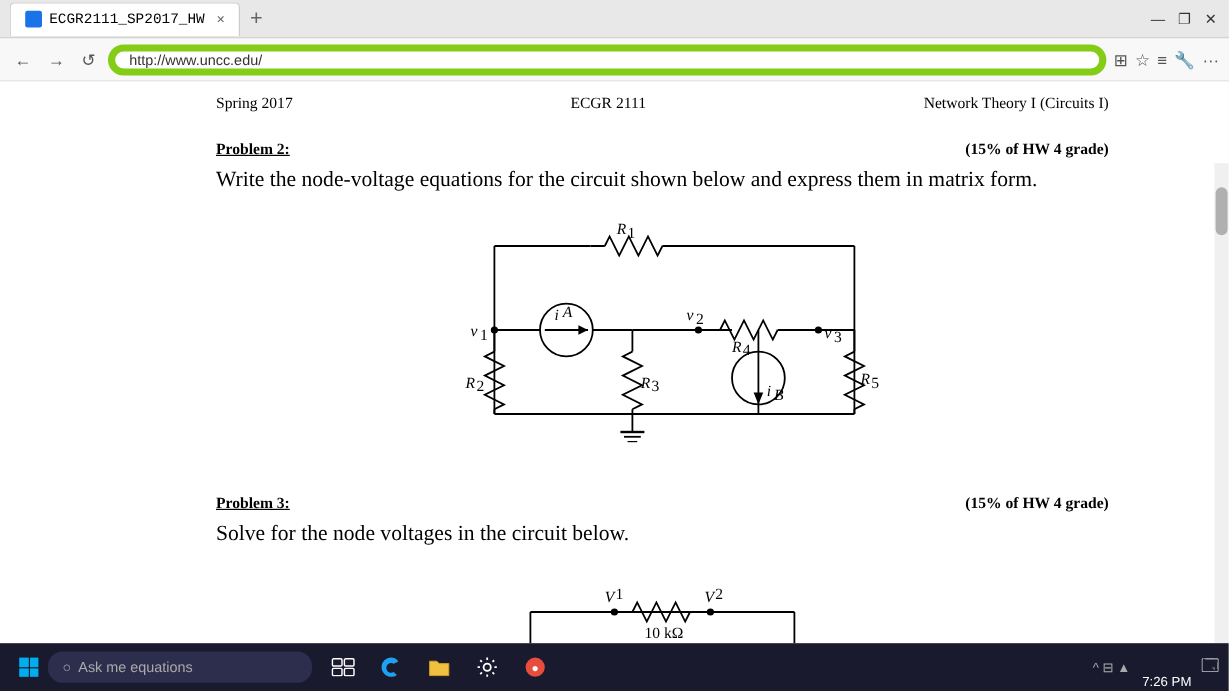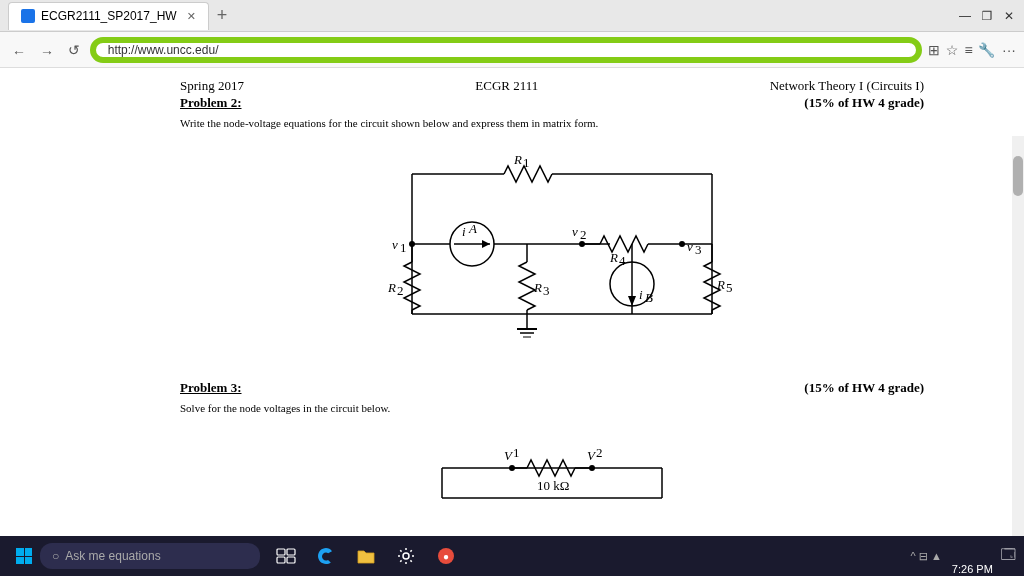--- a/index.html
+++ b/index.html
@@ -23,20 +23,21 @@
       background: white;
       border: 1px solid #ccc;
       border-bottom: none;
       padding: 4px 12px;
       font-size: 12px;
       display: flex;
       align-items: center;
       gap: 6px;
       border-radius: 4px 4px 0 0;
       height: 28px;
+      font-family: Liberation Mono, monospace;
     }
     .tab-favicon { width: 14px; height: 14px; background: #1a73e8; border-radius: 2px; display: inline-block; }
     .tab-close { cursor: pointer; color: #666; font-size: 11px; margin-left: 4px; }
     .tab-new { background: none; border: none; font-size: 18px; color: #666; padding: 0 8px; cursor: pointer; }
     .window-controls { display: flex; gap: 8px; font-size: 12px; color: #333; }
     .win-btn { width: 14px; height: 14px; display: flex; align-items: center; justify-content: center; cursor: pointer; }
 
     
     .address-bar {
       height: 36px;
@@ -77,21 +78,21 @@
       font-family: "Times New Roman", Times, serif;
       background: white;
       height: 100%;
       position: relative;
     }
 
     .doc-header {
       display: flex;
       justify-content: space-between;
       font-size: 13px;
-      margin-bottom: 1px;
+      margin-bottom: 22px;
     }
 
     .problem-section { margin-bottom: 16px; }
 
     .problem-title-row {
       display: flex;
       justify-content: space-between;
       align-items: baseline;
       margin-bottom: 4px;
     }
@@ -102,21 +103,21 @@
       text-decoration: underline;
     }
 
     .problem-grade {
       font-size: 13px;
       font-weight: bold;
       text-align: center;
     }
 
     .problem-text {
-      font-size: 11px;
+      font-size: 18px;
       line-height: 1.5;
       margin-bottom: 12px;
     }
 
     
     .circuit-container {
       display: flex;
       justify-content: center;
       margin-bottom: 10px;
     }

